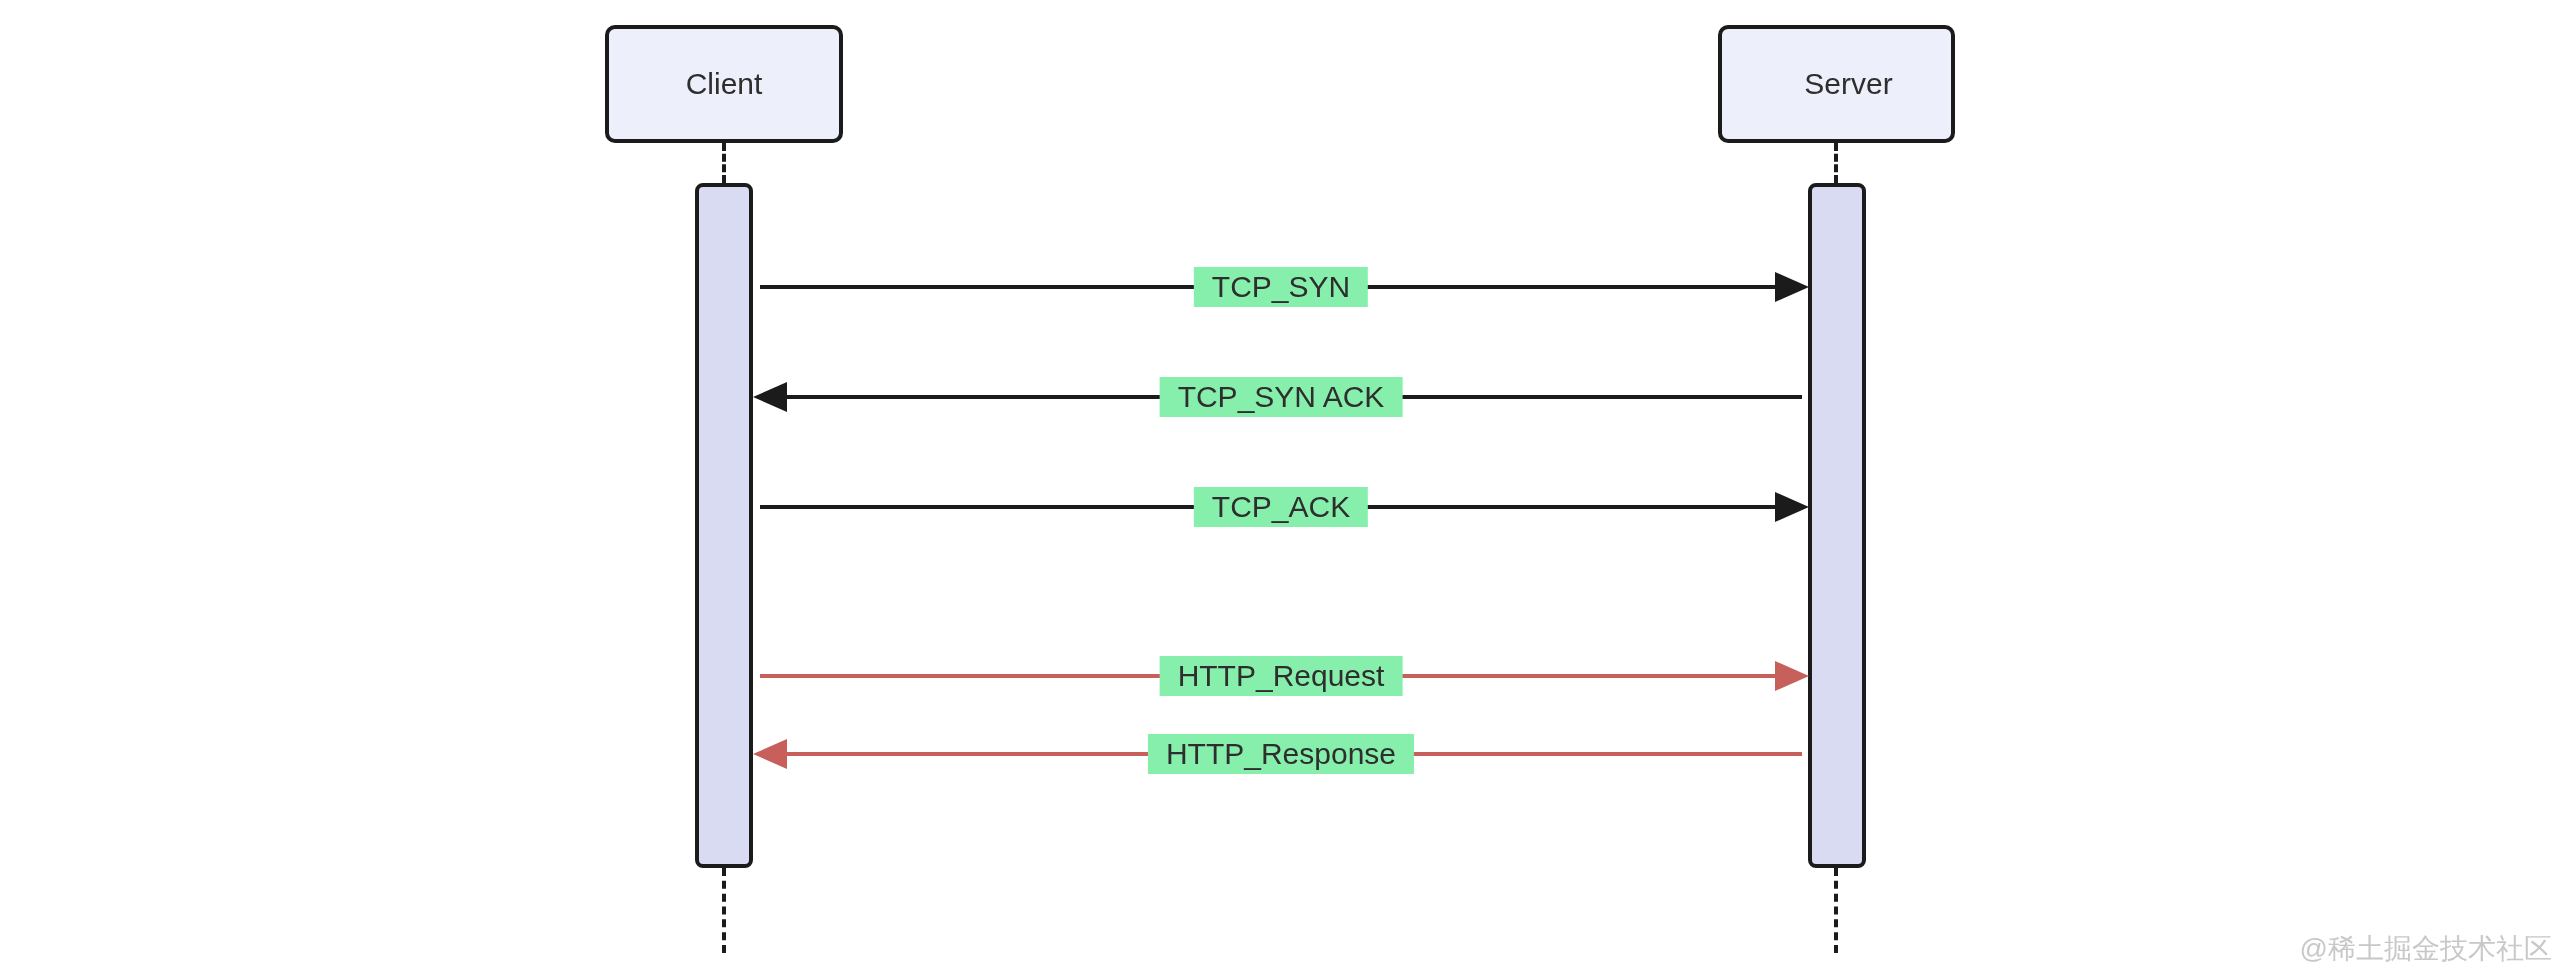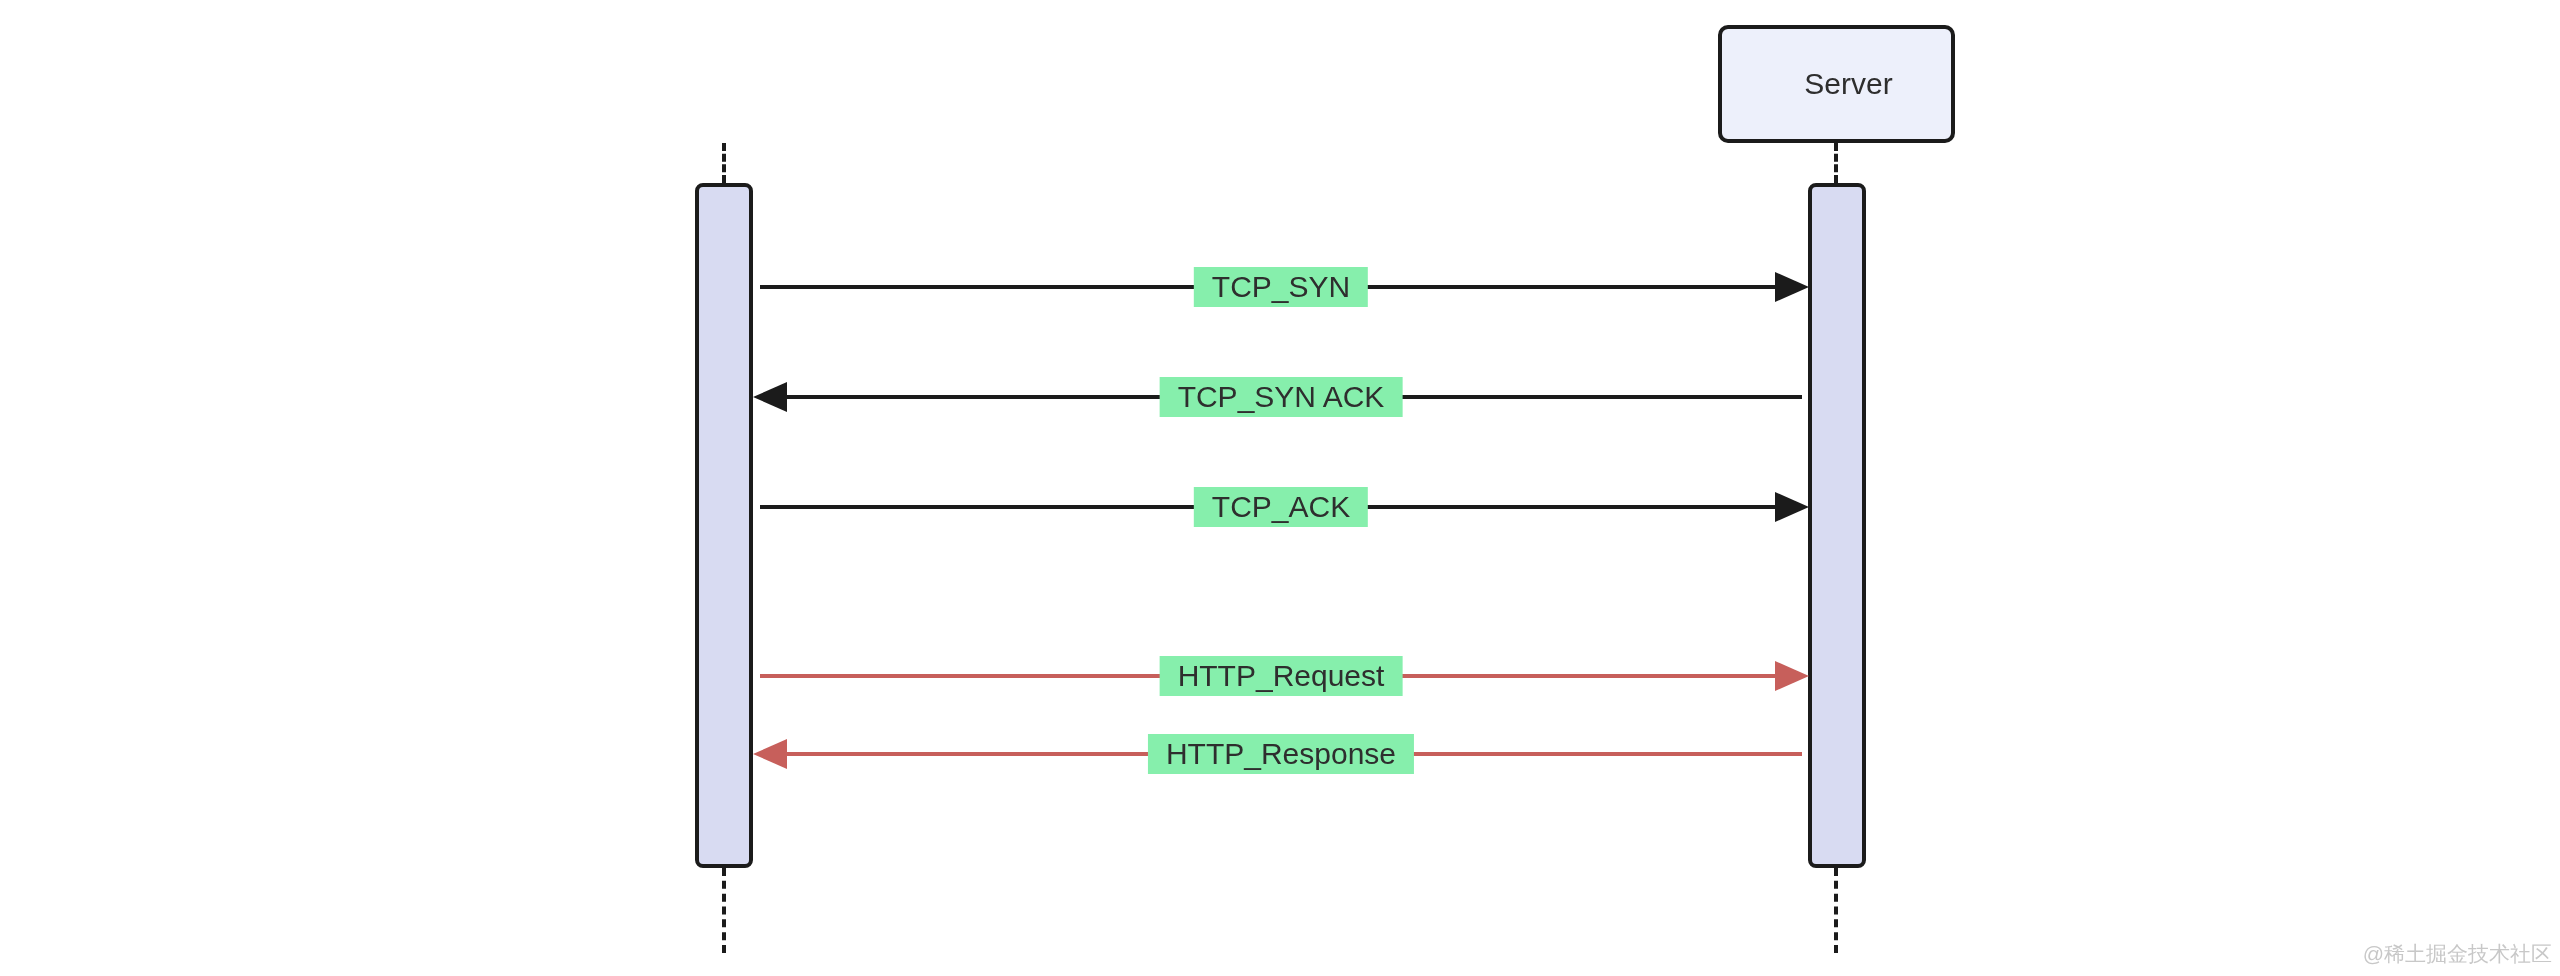--- a/index.html
+++ b/index.html
@@ -94,29 +94,32 @@
     font-size: 30px;
     color: var(--text, #2e2e2e);
     white-space: nowrap;
   }
 
   
   .watermark {
     position: absolute;
     right: 8px;
     bottom: 8px;
-    font-size: 21px;
+    font-size: 28px;
     color: #c8c8c8;
   }
 </style>
 </head>
 <body>
 
 <div id="canvas" style="--actor-fill: #edf0fb; --activation-fill: #d8dbf2; --line: #1b1b1b; --text: #2e2e2e;">
 
+  <div class="actor client">
+    <span>Client</span>
+  </div>
   <div class="actor server">
     <span>Server</span>
   </div>
 
   <div class="lifeline client top"></div>
   <div class="lifeline client bottom"></div>
   <div class="lifeline server top"></div>
   <div class="lifeline server bottom"></div>
 
   <div class="activation client"></div>

